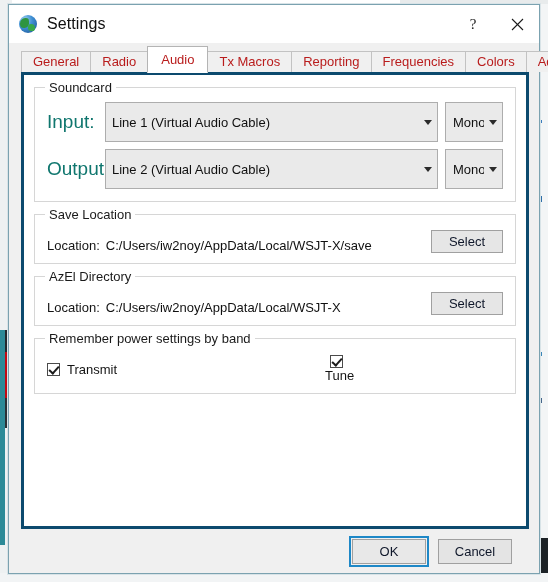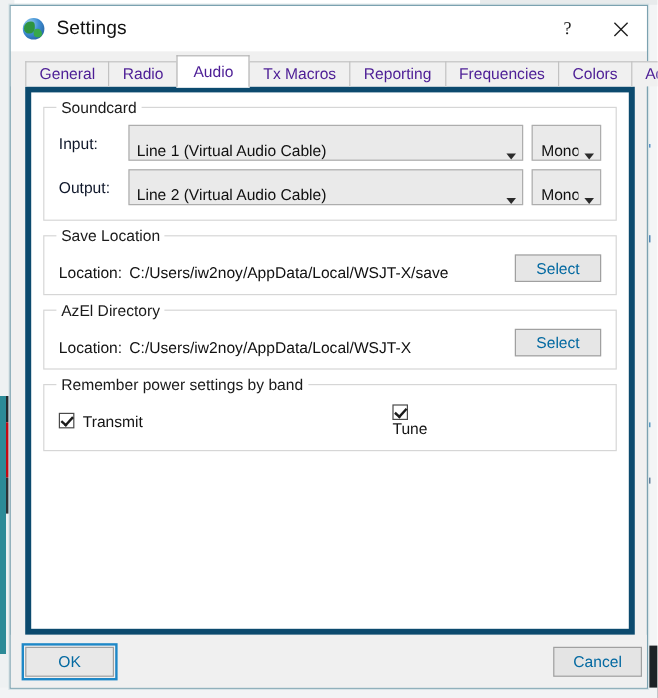--- a/index.html
+++ b/index.html
@@ -150,21 +150,21 @@
     align-items: flex-end;
     height: 100%;
     position: relative;
     z-index: 2;
   }
   .tab {
     height: 21px;
     line-height: 20px;
     padding: 0 11px;
     font-size: 13px;
-    color: #4c1d95;
+    color: #b91c1c;
     background: #f0f0f0;
     border: 1px solid #c2c2c2;
     border-bottom: none;
     margin-right: -1px;
     white-space: nowrap;
     cursor: default;
   }
   .tab.active {
     height: 27px;
     line-height: 26px;
@@ -174,21 +174,21 @@
     position: relative;
     z-index: 3;
     margin-bottom: -1px;
     padding: 0 13px;
   }
 
   
   .tab-page {
     margin: 0 10px 0 12px;
     background: #ffffff;
-    border: 5px solid #0c4a6e;
+    border: 3px solid #0c4a6e;
     flex: 1 1 auto;
     padding: 12px 10px 1px 10px;
     overflow: hidden;
   }
 
   
   .group {
     border: 1px solid #d6d6d6;
     margin-bottom: 12px;
     position: relative;
@@ -206,30 +206,30 @@
 
   
   .sc-row {
     display: flex;
     align-items: center;
     margin-bottom: 7px;
   }
   .sc-row:last-child { margin-bottom: 2px; }
   .sc-label {
     width: 58px;
-    font-size: 13px;
-    color: #0f172a;
+    font-size: 19px;
+    color: #0f766e;
     flex: 0 0 auto;
   }
   .combo {
-    height: 30px;
+    height: 40px;
     background: #eaeaea;
     border: 1px solid #adadad;
     display: flex;
-    align-items: flex-end;
+    align-items: center;
     position: relative;
     font-size: 13px;
     color: #101010;
     cursor: default;
   }
   .combo .combo-text {
     padding-left: 6px;
     flex: 1 1 auto;
     overflow: hidden;
     white-space: nowrap;
@@ -263,39 +263,40 @@
   }
   .dir-path {
     font-size: 13px;
     color: #101010;
     flex: 1 1 auto;
     overflow: hidden;
     white-space: nowrap;
   }
   .btn {
     font-size: 13px;
-    color: #0369a1;
+    color: #0f172a;
     background: #e6e6e6;
     border: 1px solid #a0a0a0;
     height: 23px;
     min-width: 72px;
     padding: 0 10px;
     cursor: default;
     font-family: "Liberation Sans", sans-serif;
   }
   .select-btn { margin-left: 10px; flex: 0 0 auto; }
 
   
   .check-row {
     display: flex;
     align-items: center;
     padding-top: 2px;
   }
   .check-item {
     display: flex;
+    align-items: center;
     font-size: 13px;
     color: #141414;
     cursor: default;
   }
   .check-item.second { margin-left: 208px; flex-direction: column; }
   .cbox {
     width: 13px; height: 13px;
     border: 1px solid #4a4a4a;
     background: #ffffff;
     margin-right: 7px;
@@ -311,22 +312,22 @@
     border-width: 0 2px 2px 0;
     transform: rotate(42deg);
   }
 
   
   .footer {
     flex: 0 0 auto;
     height: 44px;
     display: flex;
     align-items: center;
-    justify-content: space-between;
-    padding-right: 4px;
+    justify-content: flex-end;
+    padding-right: 27px;
     background: #f0f0f0;
   }
   .footer .btn {
     height: 25px;
     min-width: 74px;
     margin-left: 12px;
     background: #e4e4e4;
   }
   .footer .btn.default {
     outline: 2px solid #1e88c7;

